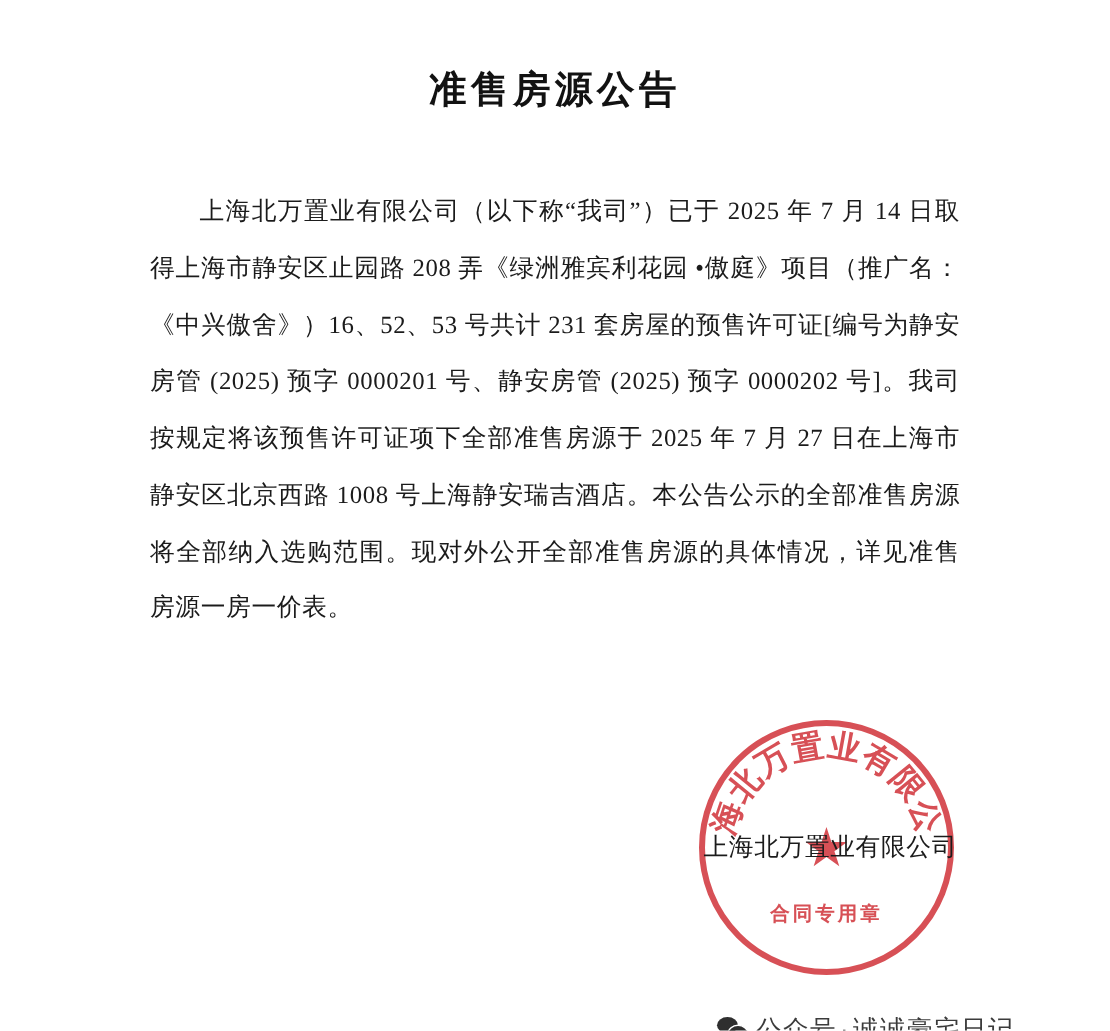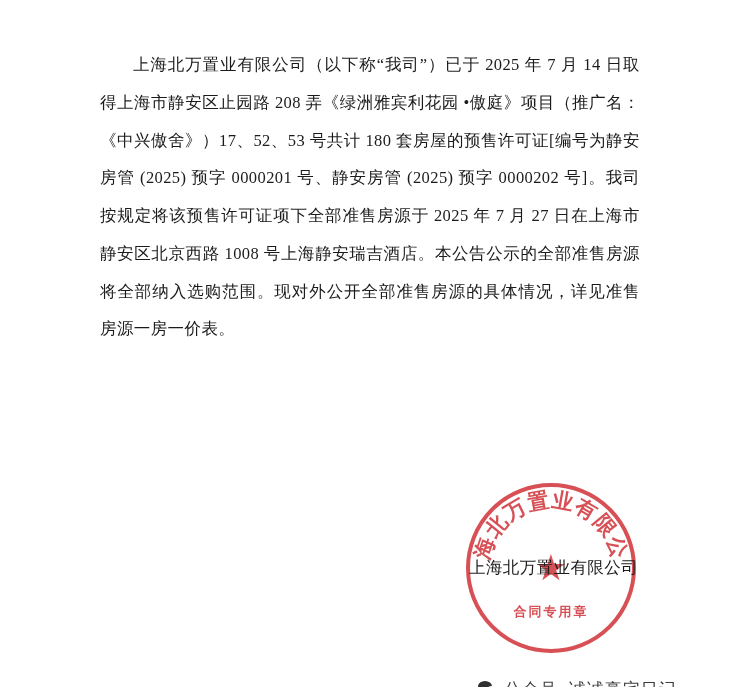--- a/index.html
+++ b/index.html
@@ -142,22 +142,23 @@
   }
   .wechat-sep {
     margin: 0 2px;
   }
 </style>
 </head>
 <body>
 
 <div class="page">
 
+  <h1 class="doc-title">准售房源公告</h1>
 
-  <p class="body-text">上海北万置业有限公司（以下称“我司”）已于 2025 年 7 月 14 日取得上海市静安区止园路 208 弄《绿洲雅宾利花园 •傲庭》项目（推广名：《中兴傲舍》）17、52、53 号共计 180 套房屋的预售许可证[编号为静安房管 (2025) 预字 0000201 号、静安房管 (2025) 预字 0000202 号]。我司按规定将该预售许可证项下全部准售房源于 2025 年 7 月 27 日在上海市静安区北京西路 1008 号上海静安瑞吉酒店。本公告公示的全部准售房源将全部纳入选购范围。现对外公开全部准售房源的具体情况，详见准售房源一房一价表。</p>
+  <p class="body-text">上海北万置业有限公司（以下称“我司”）已于 2025 年 7 月 14 日取得上海市静安区止园路 208 弄《绿洲雅宾利花园 •傲庭》项目（推广名：《中兴傲舍》）16、52、53 号共计 231 套房屋的预售许可证[编号为静安房管 (2025) 预字 0000201 号、静安房管 (2025) 预字 0000202 号]。我司按规定将该预售许可证项下全部准售房源于 2025 年 7 月 27 日在上海市静安区北京西路 1008 号上海静安瑞吉酒店。本公告公示的全部准售房源将全部纳入选购范围。现对外公开全部准售房源的具体情况，详见准售房源一房一价表。</p>
 
   <div class="seal">
     <div class="seal-text">
       <svg viewBox="0 0 160 160" aria-hidden="true">
         <defs>
           <path id="arcpath" d="M 18,82 A 62,62 0 0 1 142,82" fill="none"></path>
         </defs>
         <text>
           <textPath href="#arcpath" startOffset="50%" text-anchor="middle">上海北万置业有限公司</textPath>
         </text>

